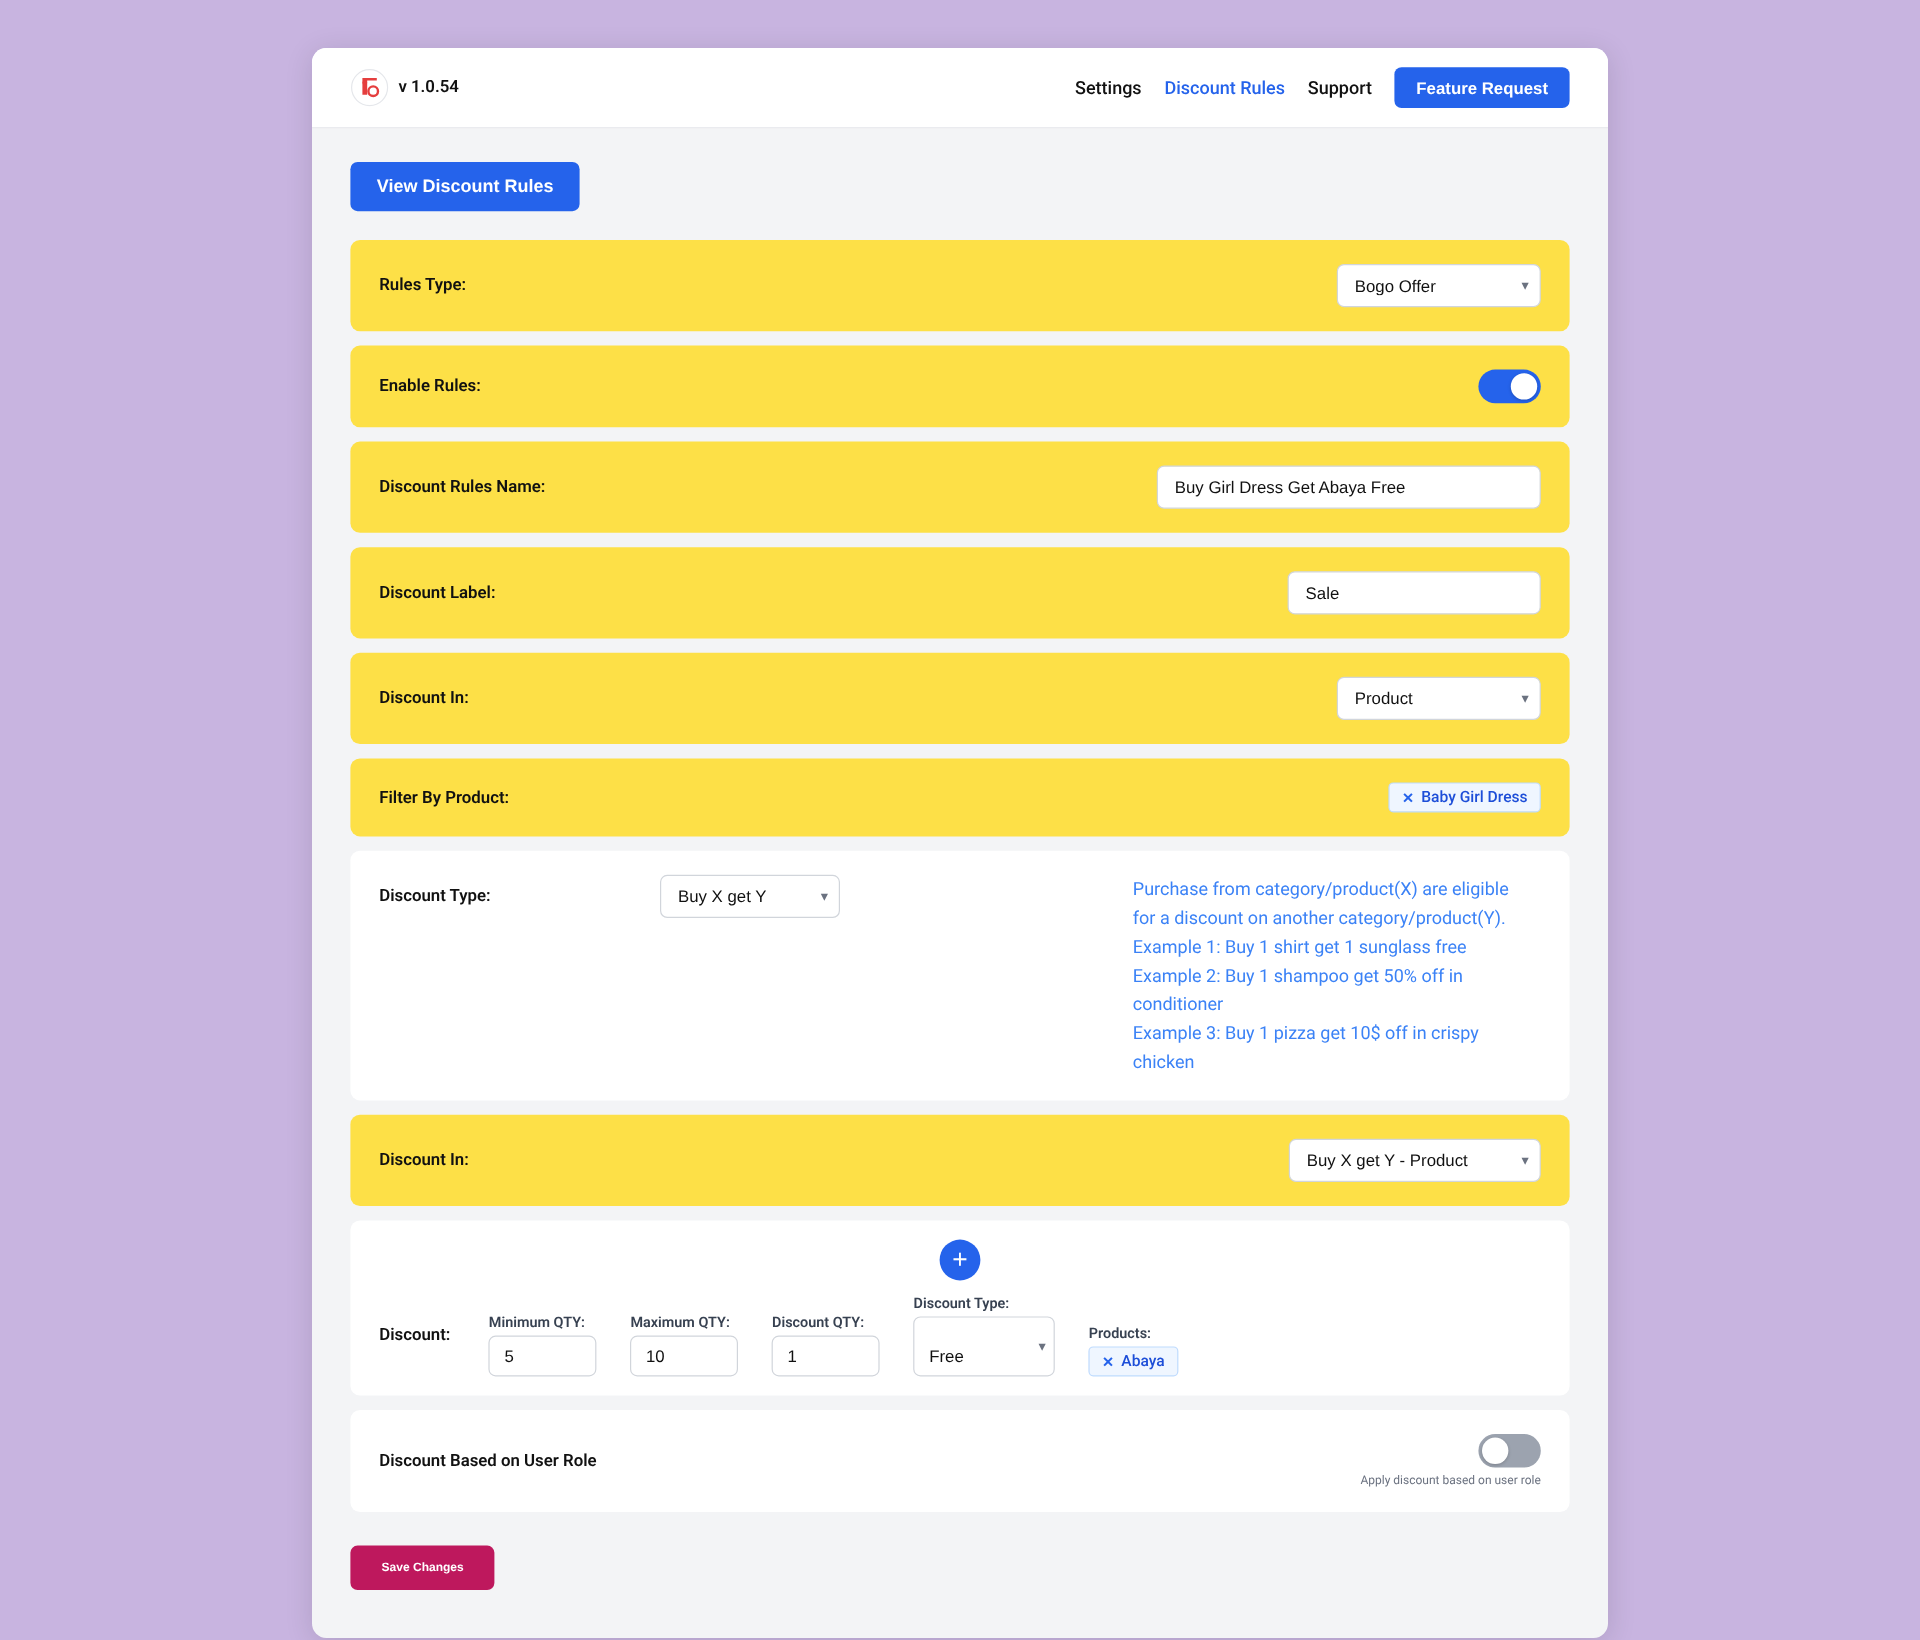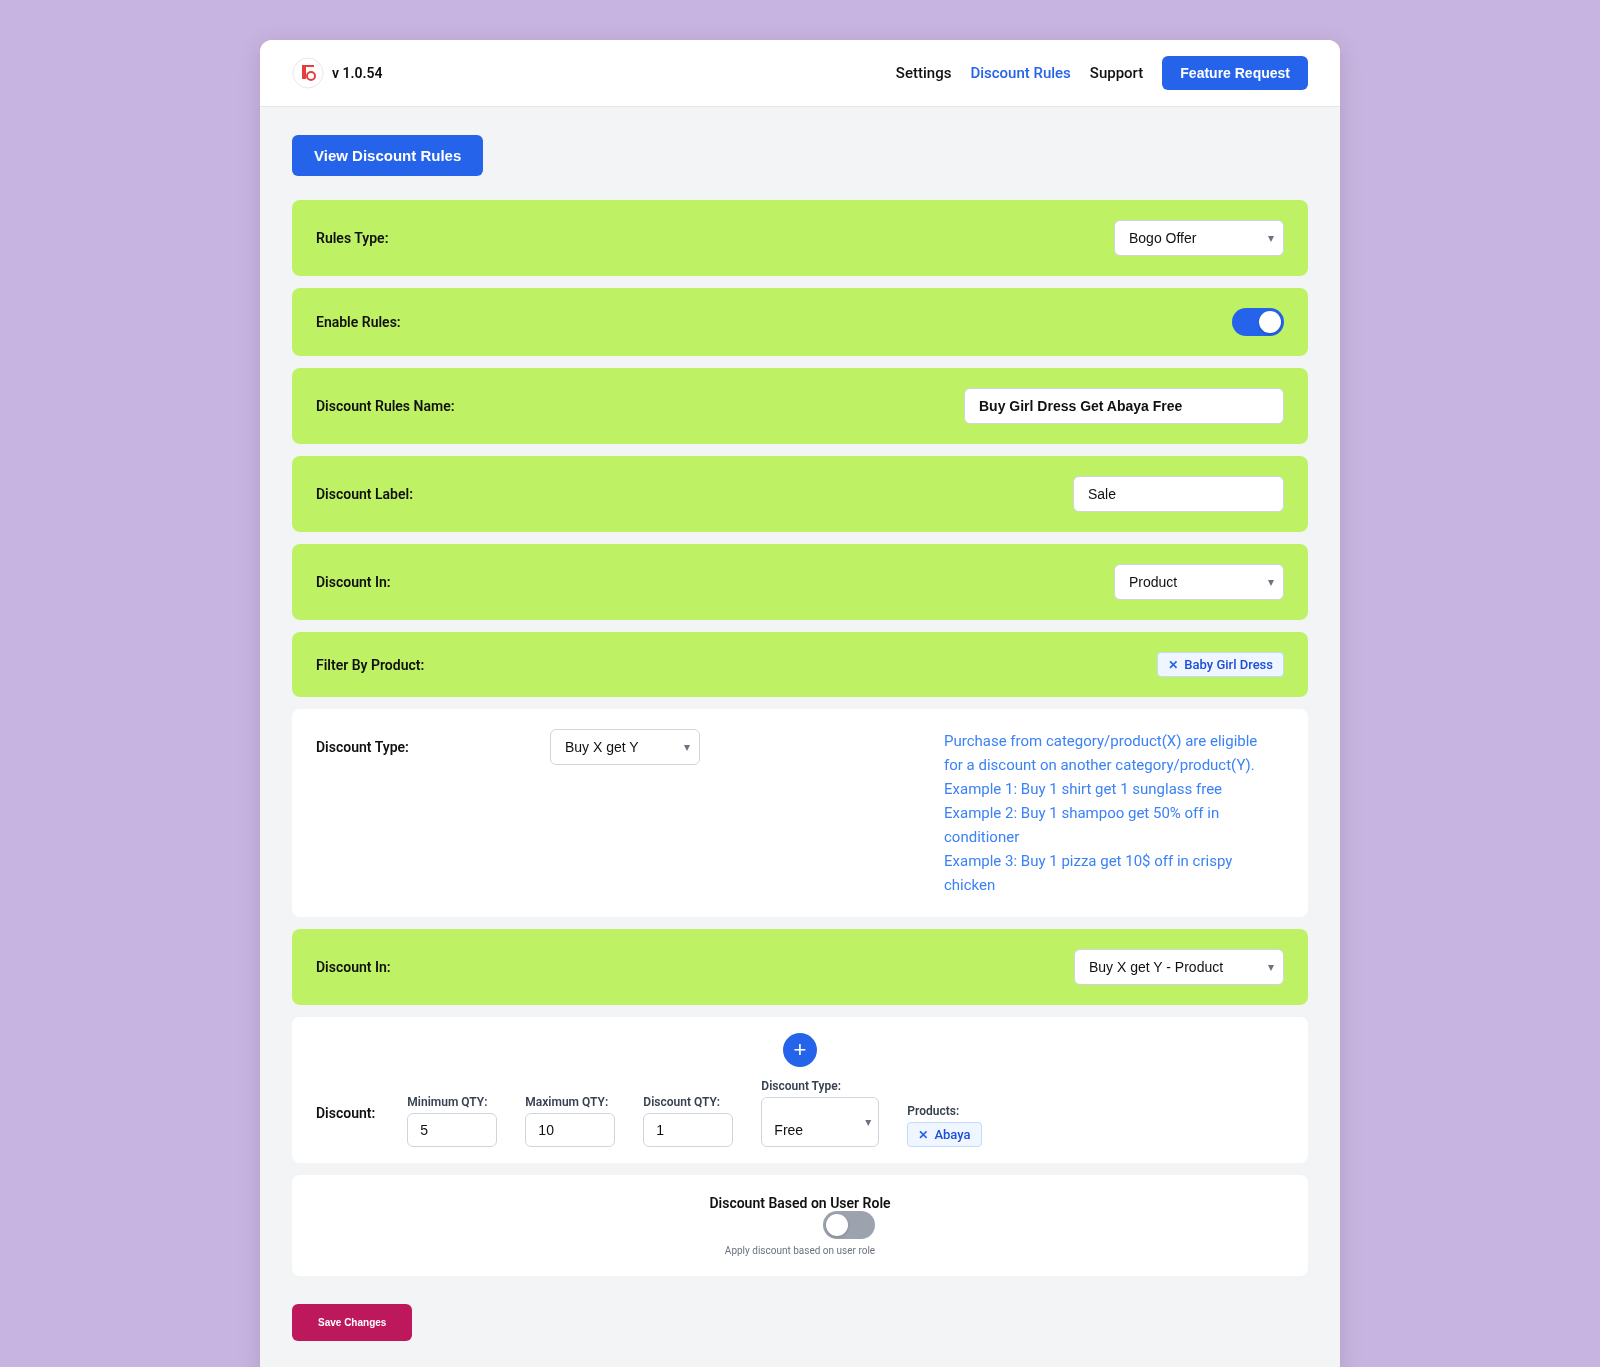--- a/index.html
+++ b/index.html
@@ -76,21 +76,21 @@
       border: none;
       border-radius: 6px;
       padding: 12px 22px;
       font-size: 15px;
       font-weight: 600;
       cursor: pointer;
       margin-bottom: 24px;
       display: inline-block;
     }
     .form-section {
-      background: #bef264;
+      background: #fde047;
       border-radius: 8px;
       padding: 20px 24px;
       margin-bottom: 12px;
       display: flex;
       align-items: center;
       justify-content: flex-start;
     }
     .form-label {
       font-size: 14px;
       font-weight: 600;
@@ -291,21 +291,20 @@
       margin-right: 16px;
     }
     .user-role-section {
       background: #fff;
       border-radius: 8px;
       padding: 20px 24px;
       margin-bottom: 12px;
       display: flex;
       align-items: center;
       justify-content: space-between;
-      flex-direction: column;
     }
     .user-role-right {
       display: flex;
       flex-direction: column;
       align-items: flex-end;
       gap: 6px;
     }
     .user-role-hint {
       font-size: 10px;
       color: #6b7280;
@@ -374,21 +373,21 @@
             <div class="toggle-knob on"></div>
           </div>
         </label>
       </div>
     </div>
 
     
     <div class="form-section">
       <span class="form-label">Discount Rules Name:</span>
       <div class="form-control">
-        <input class="text-input" style="min-width: 320px; font-weight: bold;" type="text" value="Buy Girl Dress Get Abaya Free">
+        <input class="text-input" style="min-width: 320px;" type="text" value="Buy Girl Dress Get Abaya Free">
       </div>
     </div>
 
     
     <div class="form-section">
       <span class="form-label">Discount Label:</span>
       <div class="form-control">
         <input class="text-input" style="min-width: 200px;" type="text" value="Sale">
       </div>
     </div>

